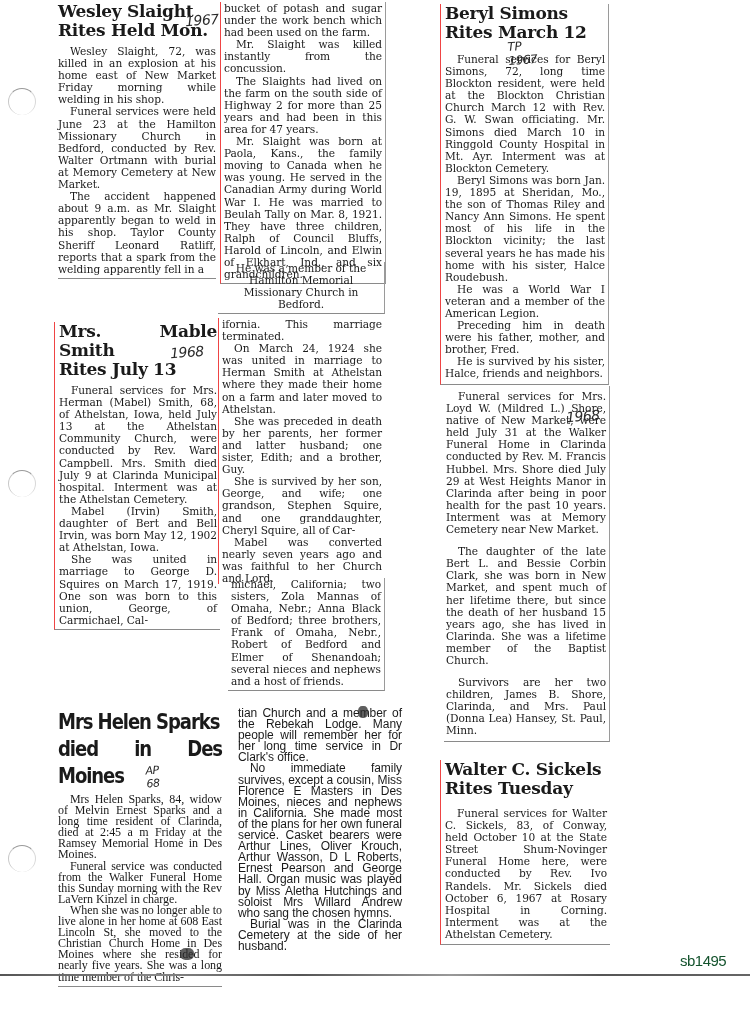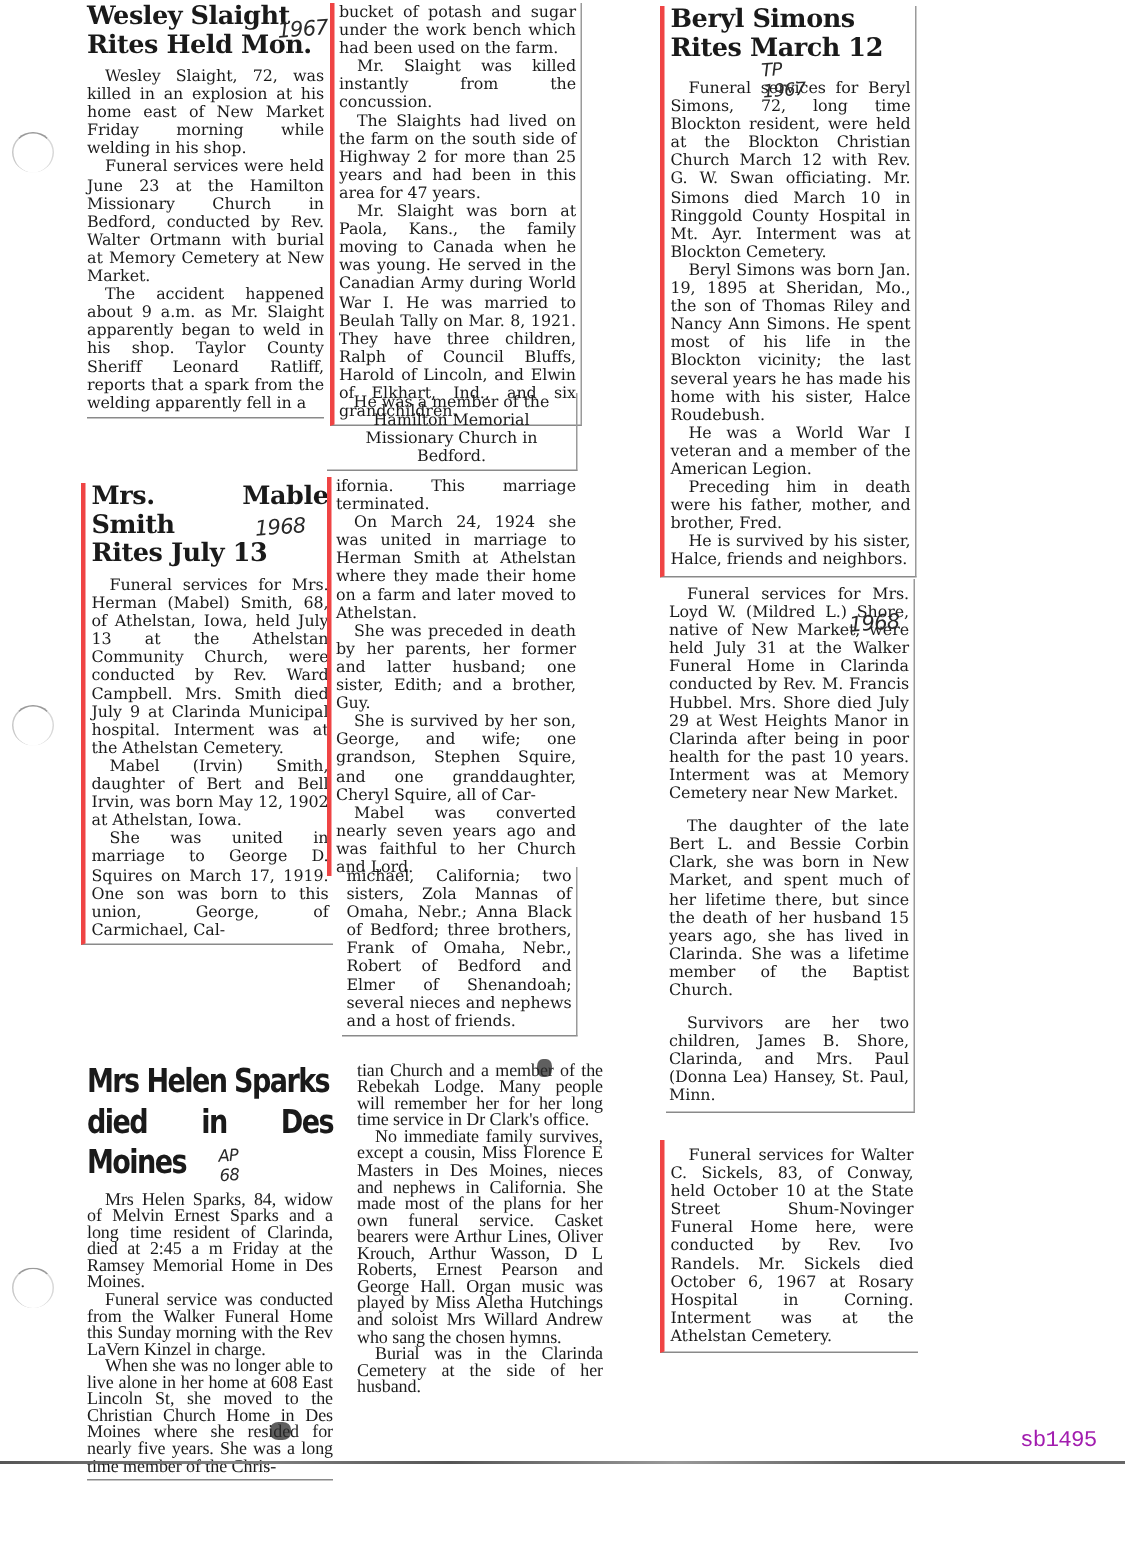--- a/index.html
+++ b/index.html
@@ -25,29 +25,29 @@
   }
   .headline.cond {
     font-family: "DejaVu Sans", sans-serif; font-size: 22px; line-height: 27px;
     letter-spacing: -1.3px; transform: scaleX(0.82); transform-origin: left top; width: 200px;
   }
   .note {
     position: absolute; font-family: "DejaVu Sans", sans-serif; font-style: italic;
     color: #2a2a2a; font-size: 14px; transform: rotate(-4deg); letter-spacing: -0.5px;
   }
   .rule-bottom { border-bottom: 1.5px solid #8a8a8a; }
-  .rule-left { border-left: 3px solid #ef4444; }
+  .rule-left { border-left: 1px solid #ef4444; }
   .rule-right { border-right: 1px solid #9a9a9a; }
   .page-line {
     position: absolute; left: 0; top: 974px; width: 750px; height: 2px;
     background: linear-gradient(90deg, #555 0%, #888 20%, #555 40%, #999 60%, #555 80%, #666 100%);
   }
   .catalog {
-    position: absolute; left: 680px; top: 952px; font-family: Liberation Mono, monospace;
-    font-size: 15px; color: #a21caf; letter-spacing: -0.5px;
+    position: absolute; left: 680px; top: 952px; font-family: Liberation Sans, sans-serif;
+    font-size: 15px; color: #14532d; letter-spacing: -0.5px;
   }
   .smudge { position: absolute; background: #2a2a2a; border-radius: 40%; opacity: 0.75; }
 </style>
 </head>
 <body>
 
 <div class="hole" style="top:88px;"></div>
 <div class="hole" style="top:470px;"></div>
 <div class="hole" style="top:845px;"></div>
 
@@ -129,30 +129,34 @@
     <div class="headline cond">
       <div>Mrs Helen Sparks</div>
       <div>died in Des Moines</div>
     </div>
     <div style="height:0;"></div>
     <p>Mrs Helen Sparks, 84, widow of Melvin Ernest Sparks and a long time resident of Clarinda, died at 2:45 a m Friday at the Ramsey Memorial Home in Des Moines.</p>
     <p>Funeral service was conducted from the Walker Funeral Home this Sunday morning with the Rev LaVern Kinzel in charge.</p>
     <p>When she was no longer able to live alone in her home at 608 East Lincoln St, she moved to the Christian Church Home in Des Moines where she resided for nearly five years. She was a long time member of the Chris-</p>
   </div>
   <div class="note" style="left:146px; top:764px; font-size:11px;">AP 68</div>
-  <div class="col" style="left:238px; top:708px; width:164px; font-family:Liberation Serif, serif; font-size:12px; line-height:11.1px;">
+  <div class="col" style="left:238px; top:708px; width:164px; font-family:Liberation Sans, sans-serif; font-size:12px; line-height:11.1px;">
     <p class="noind">tian Church and a member of the Rebekah Lodge. Many people will remember her for her long time service in Dr Clark's office.</p>
     <p>No immediate family survives, except a cousin, Miss Florence E Masters in Des Moines, nieces and nephews in California. She made most of the plans for her own funeral service. Casket bearers were Arthur Lines, Oliver Krouch, Arthur Wasson, D L Roberts, Ernest Pearson and George Hall. Organ music was played by Miss Aletha Hutchings and soloist Mrs Willard Andrew who sang the chosen hymns.</p>
     <p>Burial was in the Clarinda Cemetery at the side of her husband.</p>
   </div>
   <div class="smudge" style="left:358px; top:706px; width:10px; height:12px;"></div>
   <div class="smudge" style="left:180px; top:948px; width:14px; height:12px;"></div>
 </div>
 
 <div class="clip">
   <div class="col rule-left rule-bottom" style="left:440px; top:760px; width:162px; padding:0 3px 4px 4px;">
+    <div class="headline">
+      <div>Walter C. Sickels</div>
+      <div>Rites Tuesday</div>
+    </div>
     <div style="height:4px;"></div>
     <p>Funeral services for Walter C. Sickels, 83, of Conway, held October 10 at the State Street Shum-Novinger Funeral Home here, were conducted by Rev. Ivo Randels. Mr. Sickels died October 6, 1967 at Rosary Hospital in Corning. Interment was at the Athelstan Cemetery.</p>
   </div>
 </div>
 
 <div class="page-line"></div>
 <div class="catalog">sb1495</div>
 
 </body></html>

